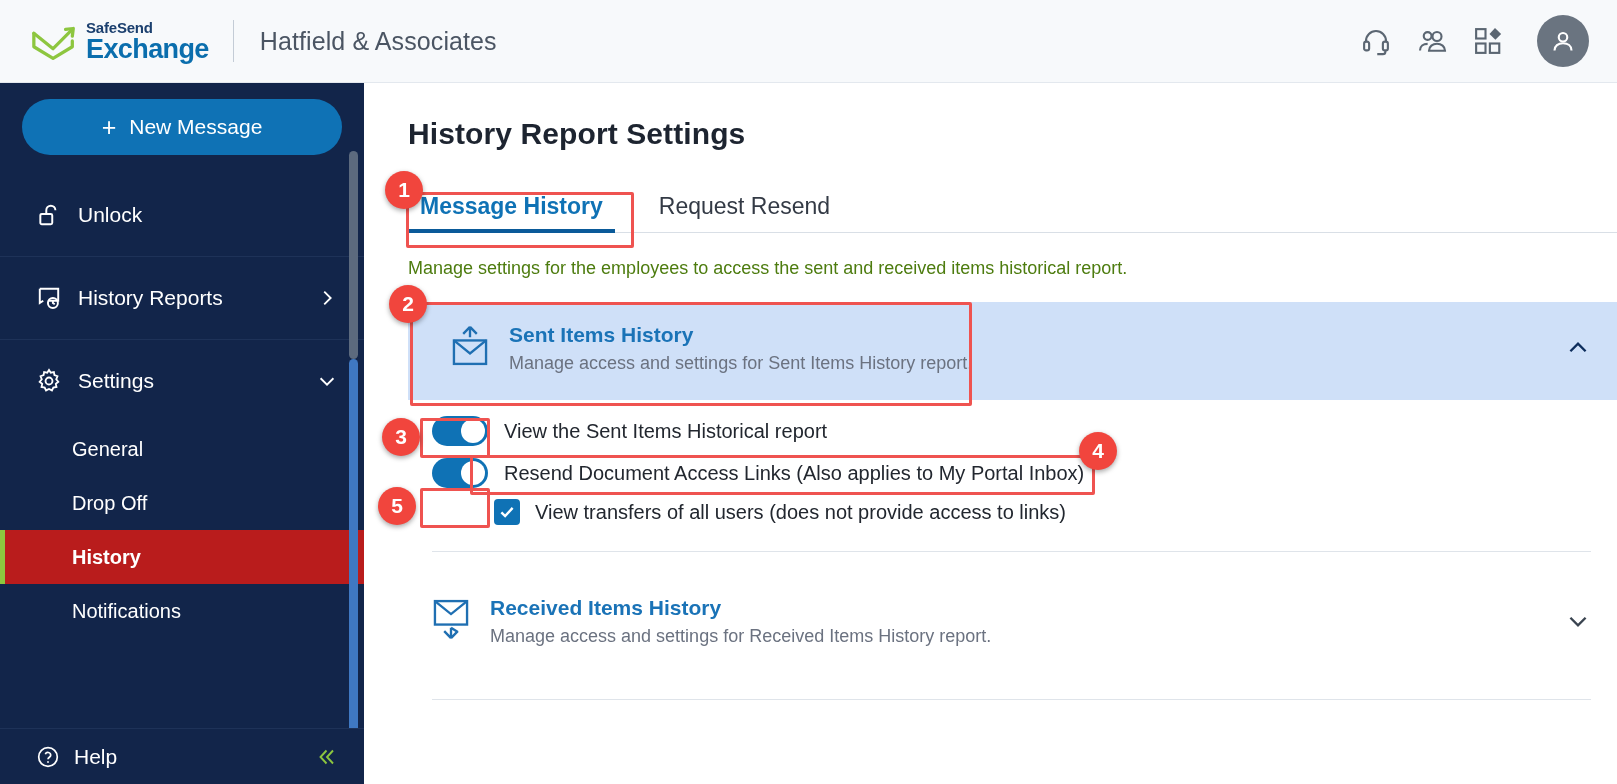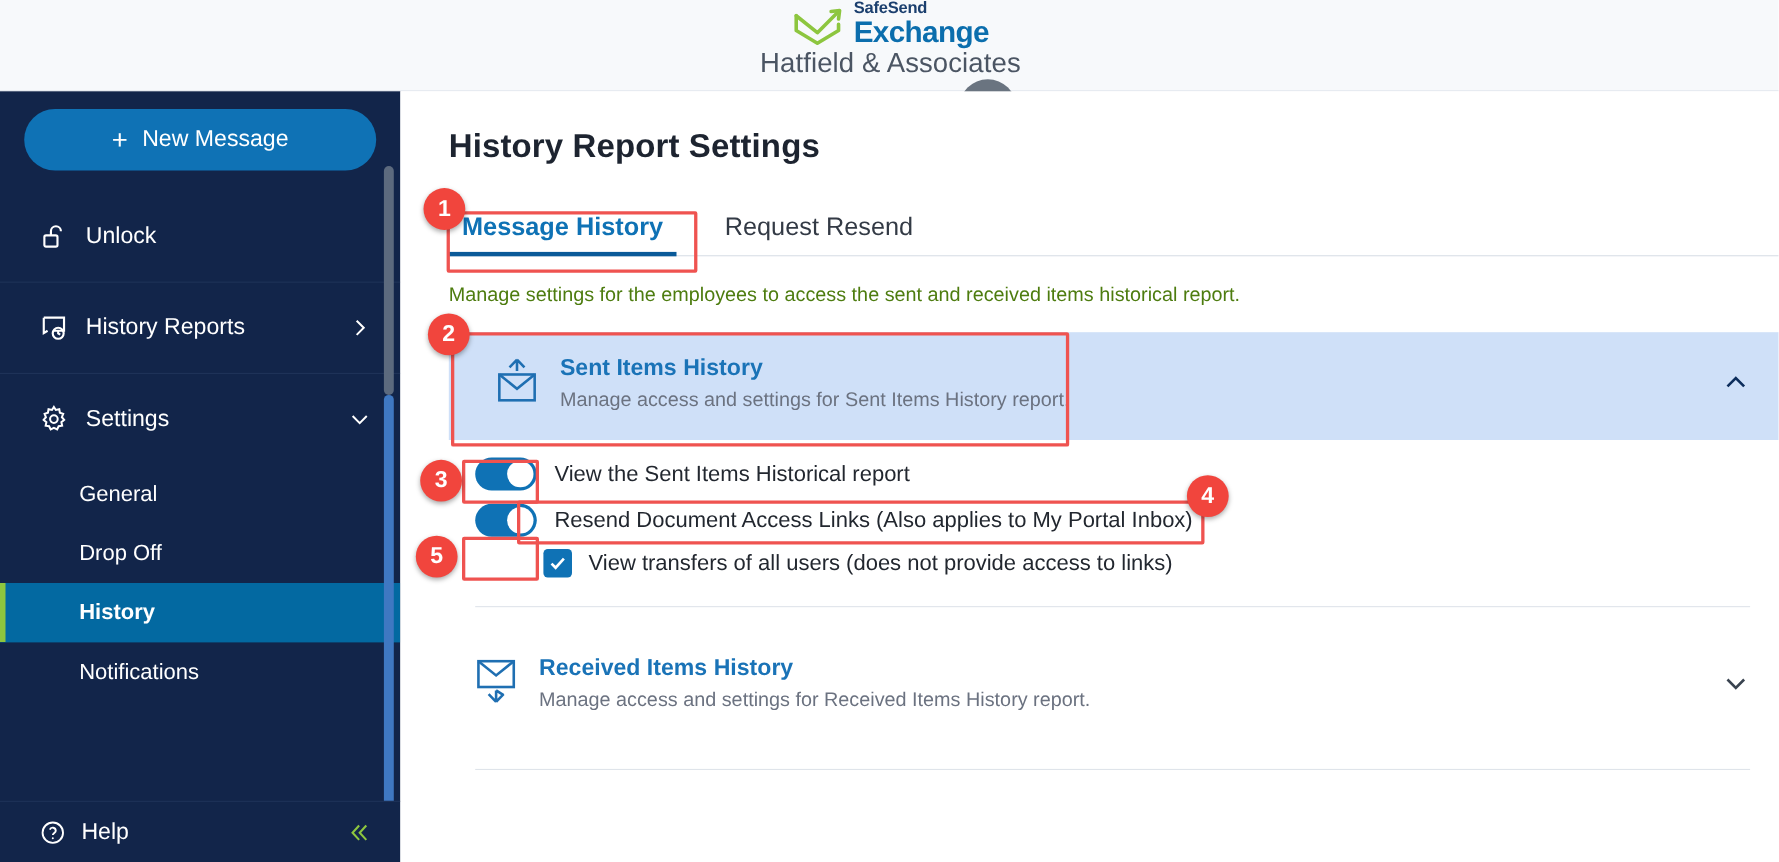--- a/index.html
+++ b/index.html
@@ -10,21 +10,20 @@
   }
   #app { position: relative; width: 1617px; height: 784px; display: flex; flex-direction: column; }
 
   
   .header {
     height: 83px; min-height: 83px;
     background: #f7f9fb;
     border-bottom: 1px solid #e3e8ee;
     display: flex; align-items: center;
     padding: 0 28px 0 30px;
-    flex-direction: column;
   }
   .brand { display: flex; align-items: center; gap: 0; }
   .logo-mark { width: 50px; height: 40px; margin-right: 6px; }
   .logo-text { display: flex; flex-direction: column; line-height: 1; }
   .logo-safesend {
     font-size: 15px; font-weight: bold; color: #1b3f6e; letter-spacing: -0.2px;
   }
   .logo-exchange {
     font-size: 27px; font-weight: bold; color: #0b6ead; letter-spacing: -0.6px; margin-top: 1px;
   }
@@ -64,21 +63,21 @@
   }
   .nav-item.no-border { border-top: none; }
   .nav-icon { width: 26px; height: 26px; margin-right: 16px; flex: none; color: #fff; }
   .nav-label { font-size: 21px; font-weight: 400; white-space: nowrap; }
   .nav-chevron { margin-left: auto; width: 22px; height: 22px; color: #fff; }
   .sub-item {
     display: flex; align-items: center; height: 54px;
     padding-left: 72px; color: #ffffff; font-size: 20px; cursor: pointer;
   }
   .sub-item.active {
-    background: #0369a1; font-weight: bold;
+    background: #b91c1c; font-weight: bold;
     box-shadow: inset 5px 0 0 0 #8dc63f;
   }
   .sidebar-footer {
     border-top: 1px solid #1e3258; height: 56px;
     display: flex; align-items: center; padding: 0 26px 0 36px;
   }
   .help-left { display: flex; align-items: center; gap: 14px; cursor: pointer; color: #fff; }
   .help-label { font-size: 21px; }
   .collapse-btn { margin-left: auto; color: #8dc63f; cursor: pointer; width: 24px; height: 24px; }
   .sb-track {

